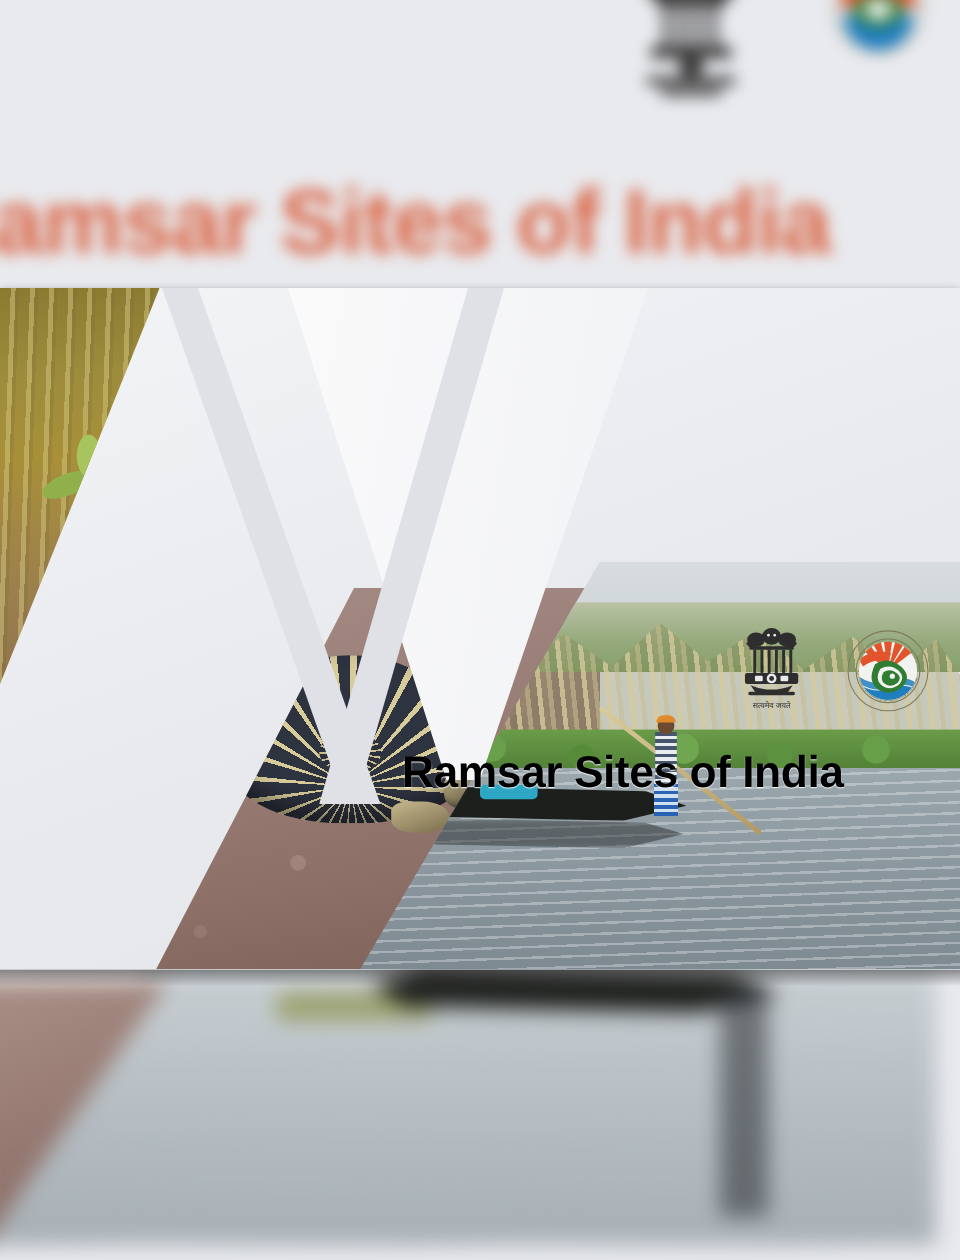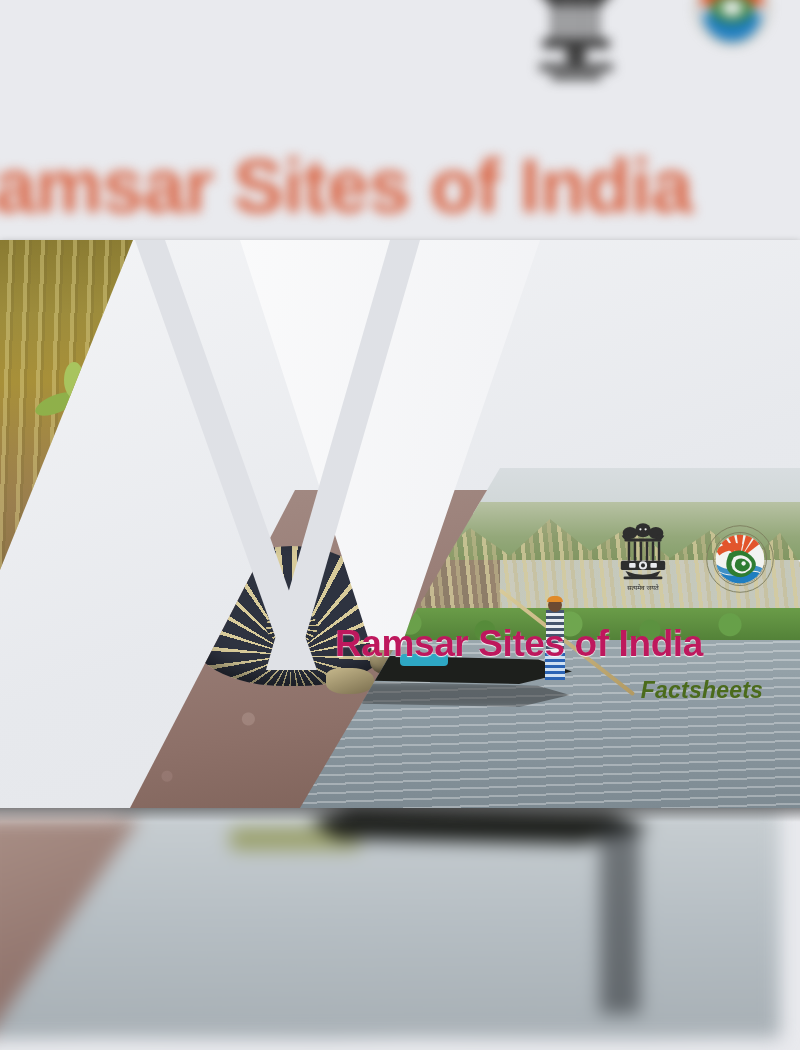--- a/index.html
+++ b/index.html
@@ -173,21 +173,21 @@
   }
 
   
   #emblem-row{position:absolute;left:612px;top:281px;width:165px;height:76px;}
   #emblem-ashoka{position:absolute;left:0;top:0;width:62px;height:74px;}
   #emblem-moef{position:absolute;left:92px;top:2px;width:72px;height:72px;}
 
   
   #cover-title{
     position:absolute;left:335px;top:385px;width:440px;
-    font-size:37px;font-weight:bold;color:#be185d;
+    font-size:37px;font-weight:bold;color:#000000;
     letter-spacing:-.4px;line-height:1;white-space:nowrap;
     text-shadow:0 1px 1px rgba(255,255,255,.9);
   }
   #cover-subtitle{
     position:absolute;left:335px;top:437px;width:428px;
     text-align:right;font-size:23px;font-style:italic;font-weight:bold;
     color:#4b6b1c;letter-spacing:.2px;
   }
 
   
@@ -373,21 +373,20 @@
           <path d="M28 34 q12 -8 24 2 q10 9 2 18 q-10 10 -22 4 q-12 -7 -4 -24 Z"></path>
           <path d="M33 38 q9 -5 17 2 q6 6 1 12 q-8 7 -16 2 q-8 -6 -2 -16 Z" fill="#f2f3f1"></path>
           <path d="M36 41 q7 -4 13 2 q4 4 0 8 q-6 5 -12 1 q-5 -4 -1 -11 Z" fill="#2f7d32"></path>
           <circle cx="44" cy="45" r="2.4" fill="#f2f3f1"></circle>
         </g>
       </g>
     </svg>
   </div>
 
   <div id="cover-title">Ramsar Sites of India</div>
-  <div id="cover-subtitle">Factsheets</div>
 </div>
 
 <div id="bg-preview-bottom">
   <div class="blurwrap">
     <div id="bb-water"></div>
     <div id="bb-gravel"></div>
     <div id="bb-olive"></div>
     <div id="bb-teal"></div>
     <div id="bb-boat"></div>
     <div id="bb-reflect"></div>

